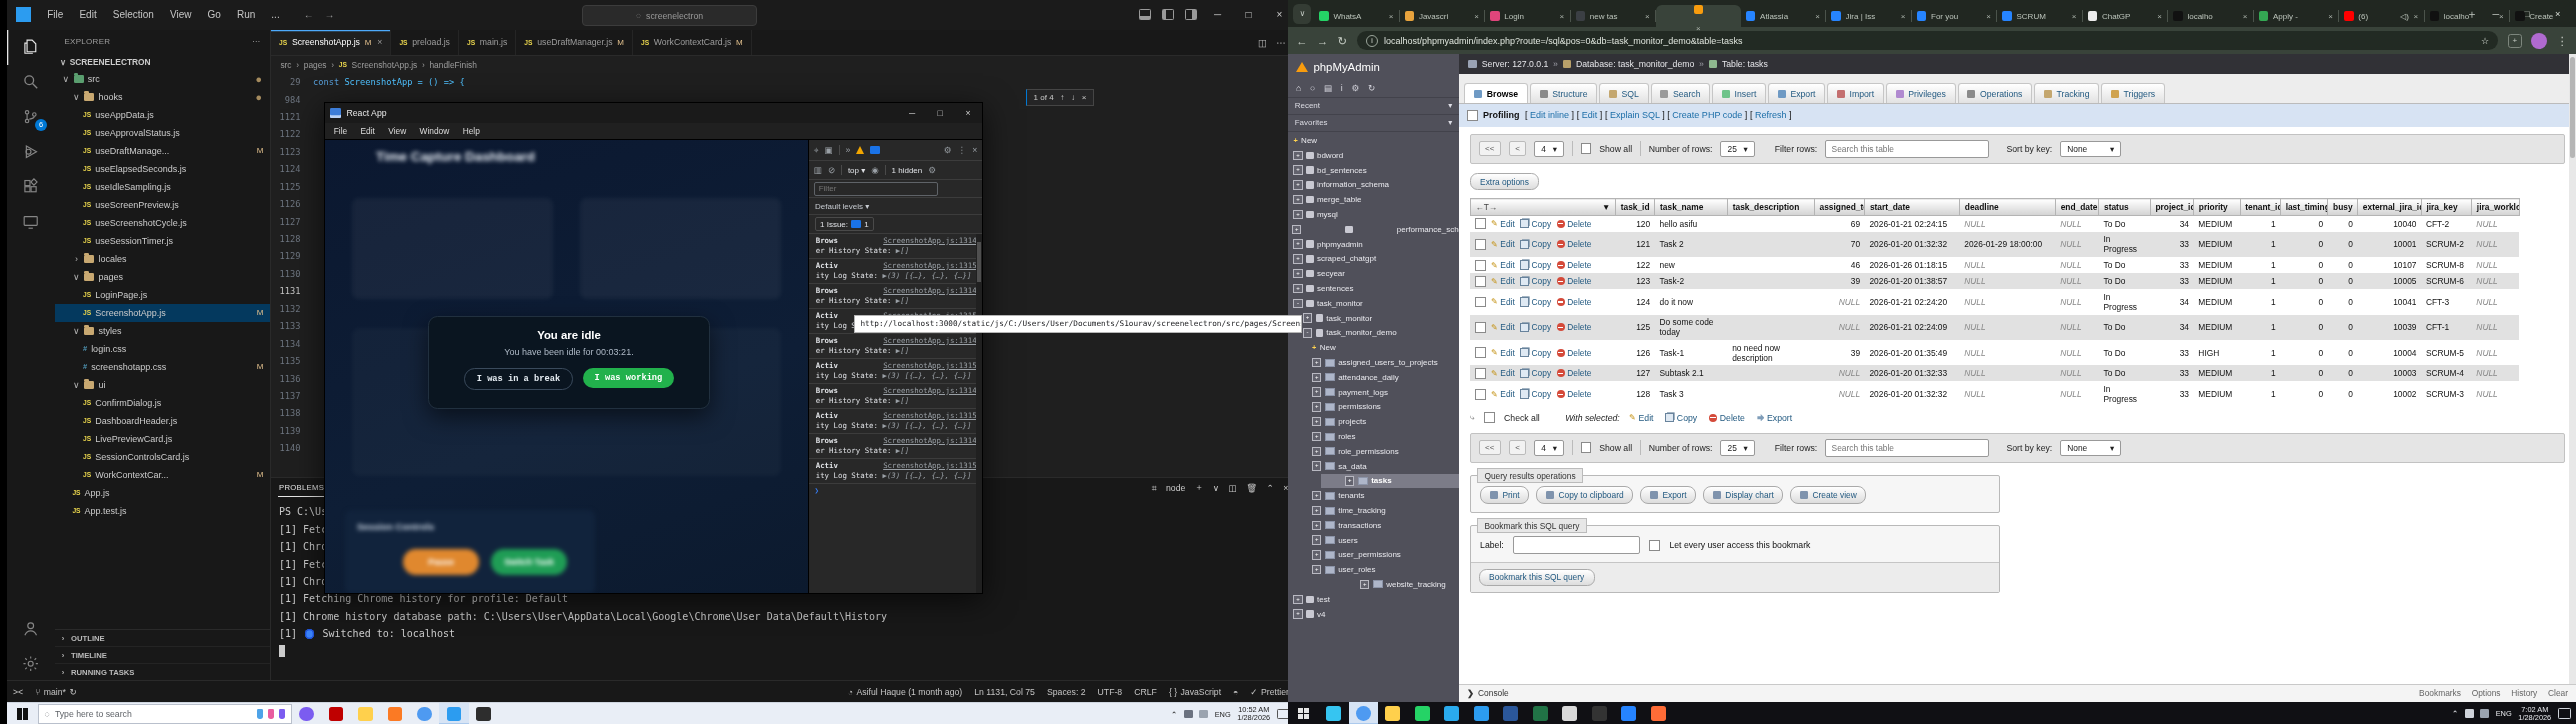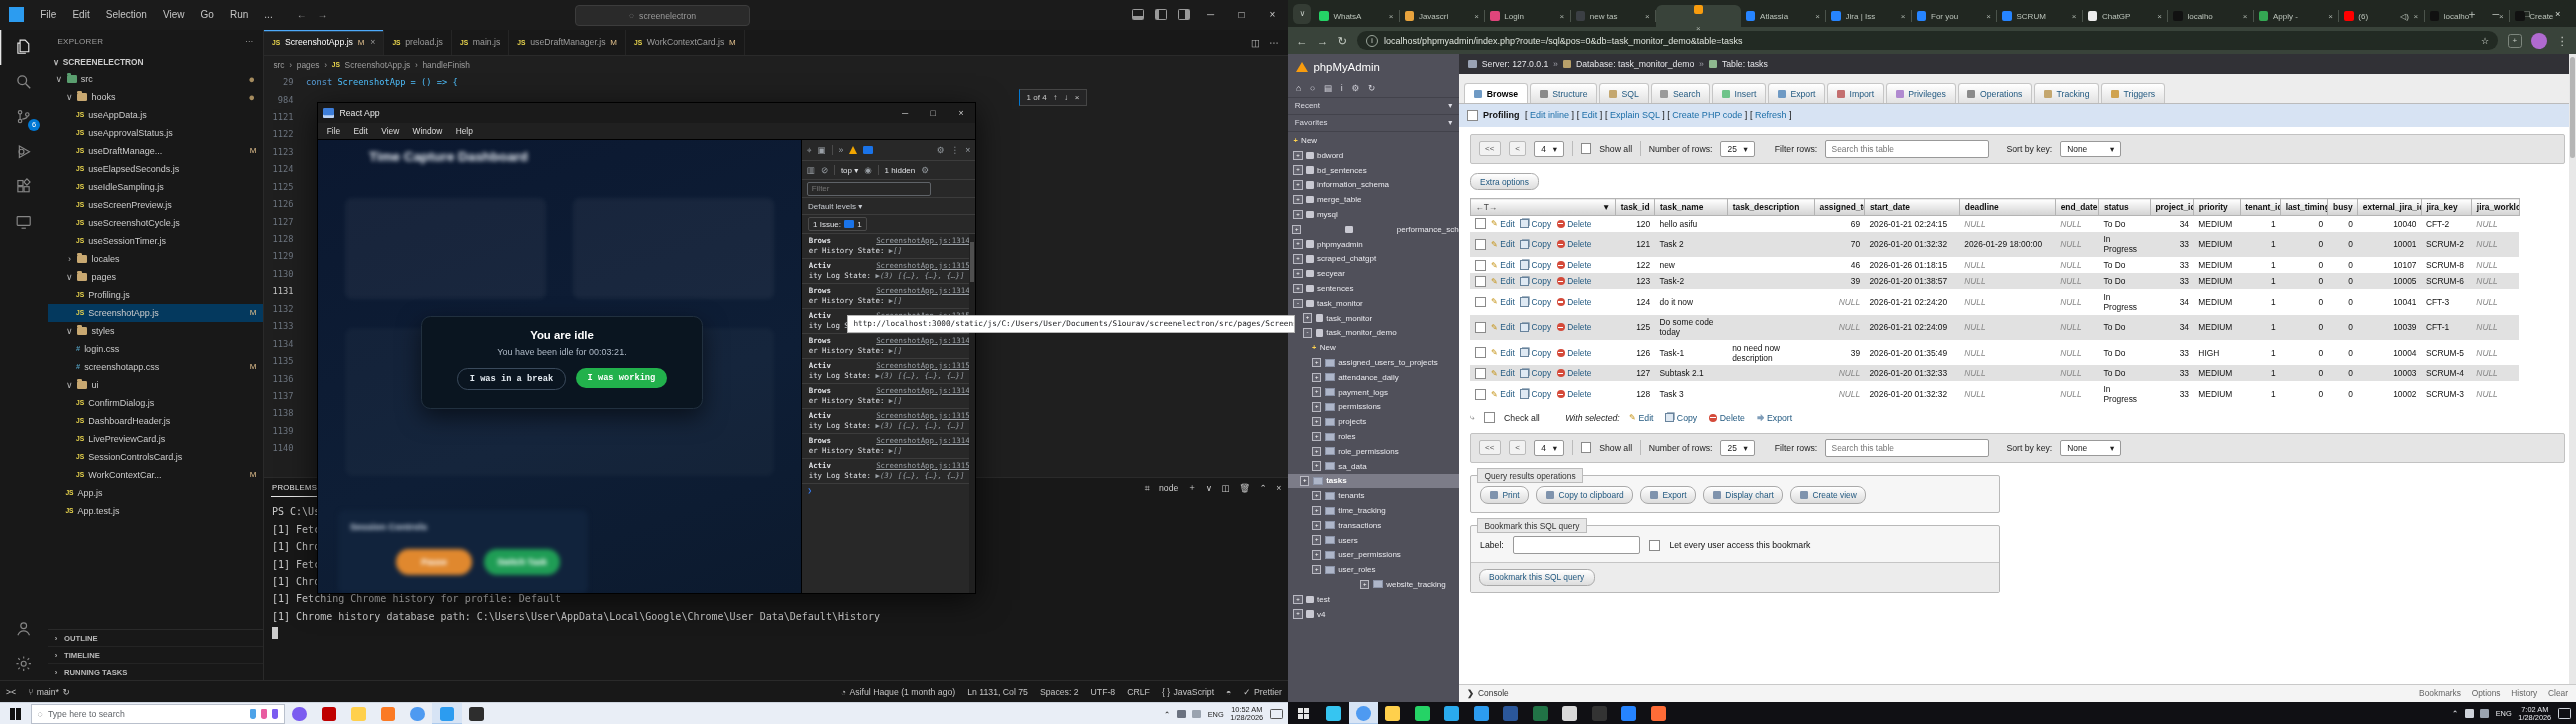--- a/index.html
+++ b/index.html
@@ -1,18 +1,18 @@
 <!DOCTYPE html>
 <html style="font-size:10.7px"><head>
 <meta charset="utf-8">
 <style>
   html,body{margin:0;padding:0;background:#000;}
   .screen{position:relative;width:2576px;height:725px;overflow:hidden;font-family:"Liberation Sans",sans-serif;}
   
-  .mon-left{position:absolute;left:0;top:0;width:1288px;height:725px;background:#ef4444;}
+  .mon-left{position:absolute;left:7px;top:0;width:1288px;height:725px;background:#ef4444;}
   .vs-title{position:absolute;left:0;top:0;right:0;height:29.5px;background:#1b1b1b;display:flex;align-items:center;color:#c5c5c5;font-size:10px;border-bottom:0.7px solid #2a2a2a;}
   .vs-logo{width:14.8px;height:14.8px;margin:0 9.4px 0 9.4px;background:#2c9cf0;clip-path:polygon(70% 0,100% 12%,100% 88%,70% 100%,15% 72%,0 80%,0 20%,15 28%);}
   .vs-menus{display:flex;gap:2.7px;}
   .vs-menus span{padding:2.7px 6.7px;border-radius:3.4px;}
   .vs-search{position:absolute;left:575px;width:173px;height:19px;top:5.4px;background:#2a2a2a;border:0.7px solid #3c3c3c;border-radius:4px;color:#9b9b9b;font-size:8.7px;display:flex;align-items:center;justify-content:center;gap:5.4px;}
   .vs-wctl{position:absolute;right:0;top:0;height:29.5px;display:flex;align-items:center;color:#cccccc;}
   .vs-wctl .wbtn{width:31px;text-align:center;font-size:10px;}
   .lay-ico{display:inline-block;width:10px;height:8.7px;border:0.7px solid #9a9a9a;border-radius:1.3px;margin:0 5.4px;position:relative;}
   .lay-ico i{position:absolute;background:#9a9a9a;}
   .activity{position:absolute;left:0;top:29.5px;bottom:44px;width:48px;background:#181818;border-right:0.7px solid #2a2a2a;display:flex;flex-direction:column;align-items:center;}
@@ -363,21 +363,21 @@
             <span class="fold-ico"></span>
             <span>locales</span>
           </div>
           <div class="trow" style="padding-left: 17.4px;">
             <span class="twisty">∨</span>
             <span class="fold-ico"></span>
             <span>pages</span>
           </div>
           <div class="trow" style="padding-left: 28px;">
             <span class="js-ico">JS</span>
-            <span>Profiling.js</span>
+            <span>LoginPage.js</span>
           </div>
           <div class="trow sel" style="padding-left: 28px;">
             <span class="js-ico">JS</span>
             <span>ScreenshotApp.js</span>
             <span class="mod-badge">M</span>
           </div>
           <div class="trow" style="padding-left: 17.4px;">
             <span class="twisty">∨</span>
             <span class="fold-ico"></span>
             <span>styles</span>
@@ -573,20 +573,21 @@
           </div>
         </div>
         <div class="term" id="terminal">
             <div>PS C:\Users\User\Documents\Sourav\screenelectron&gt; npm start</div>
             <div>[1] Fetching Chrome history for profile: Default</div>
             <div>[1] Chrome history database path: C:\Users\User\AppData\Local\Google\Chrome\User Data\Default\History</div>
             <div>[1] Fetching Chrome history for profile: Default</div>
             <div>[1] Chrome history database path: C:\Users\User\AppData\Local\Google\Chrome\User Data\Default\History</div>
             <div>[1] Fetching Chrome history for profile: Default</div>
             <div>[1] Chrome history database path: C:\Users\User\AppData\Local\Google\Chrome\User Data\Default\History</div>
+            <div>[1] <span class="em globe"></span> Switched to: localhost</div>
             <div><span class="cursorblk"></span></div>
           </div>
       </div>
     </div>
 
     <div class="rwin">
       <div class="rwin-title">
         <span class="rwin-appico"></span>
         <span>React App</span>
         <div class="rwin-ctl">
@@ -991,21 +992,21 @@
               <div class="ptrow" style="padding-left: 24px;">
                 <span class="expander">+</span>
                 <span class="tbl-ico"></span>
                 <span>role_permissions</span>
               </div>
               <div class="ptrow" style="padding-left: 24px;">
                 <span class="expander">+</span>
                 <span class="tbl-ico"></span>
                 <span>sa_data</span>
               </div>
-              <div class="ptrow sel" style="padding-left: 12px;">
+              <div class="ptrow sel" style="padding-left: 24px; margin-left: 33px;">
                 <span class="expander">+</span>
                 <span class="tbl-ico"></span>
                 <span>tasks</span>
               </div>
               <div class="ptrow" style="padding-left: 24px;">
                 <span class="expander">+</span>
                 <span class="tbl-ico"></span>
                 <span>tenants</span>
               </div>
               <div class="ptrow" style="padding-left: 24px;">

